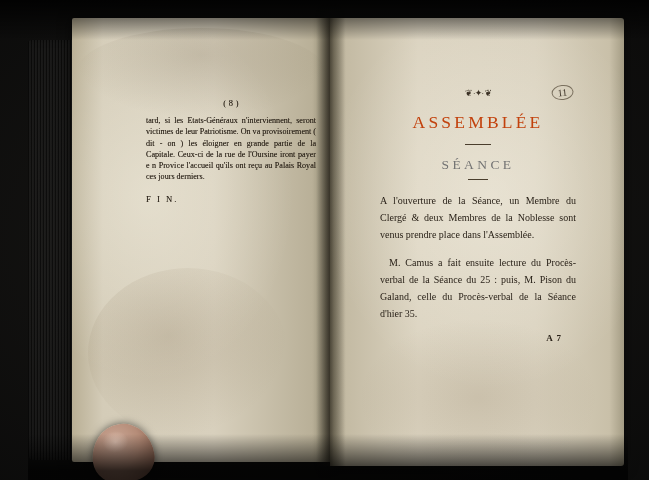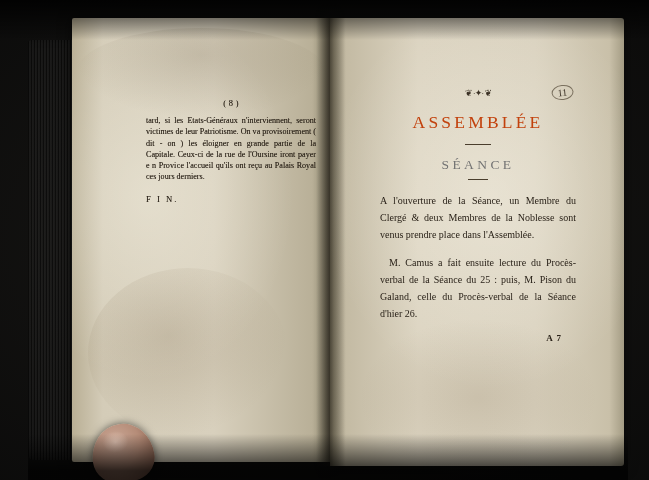--- a/index.html
+++ b/index.html
@@ -305,21 +305,21 @@
 
     <div class="ghost"></div>
 
     <div class="page-text right-col">
       <div class="ornament">❦ ·✦· ❦</div>
       <div class="title1">ASSEMBLÉE</div>
       <div class="rule"></div>
       <div class="seance">SÉANCE</div>
       <div class="rule2"></div>
       <p class="body-p">A l'ouverture de la Séance, un Membre du Clergé &amp; deux Membres de la Noblesse sont venus prendre place dans l'Assemblée.</p>
-      <p class="body-p indent">M. Camus a fait ensuite lecture du Procès-verbal de la Séance du 25 : puis, M. Pison du Galand, celle du Procès-verbal de la Séance d'hier 26.</p>
+      <p class="body-p indent">M. Camus a fait ensuite lecture du Procès-verbal de la Séance du 25 : puis, M. Pison du Galand, celle du Procès-verbal de la Séance d'hier 35.</p>
       <div class="sig">A 7</div>
     </div>
 
     <div class="folio">
       <span class="circle">11</span>
     </div>
   </div>
 
   <div class="thumb"></div>
   <div class="bottom-shadow"></div>

